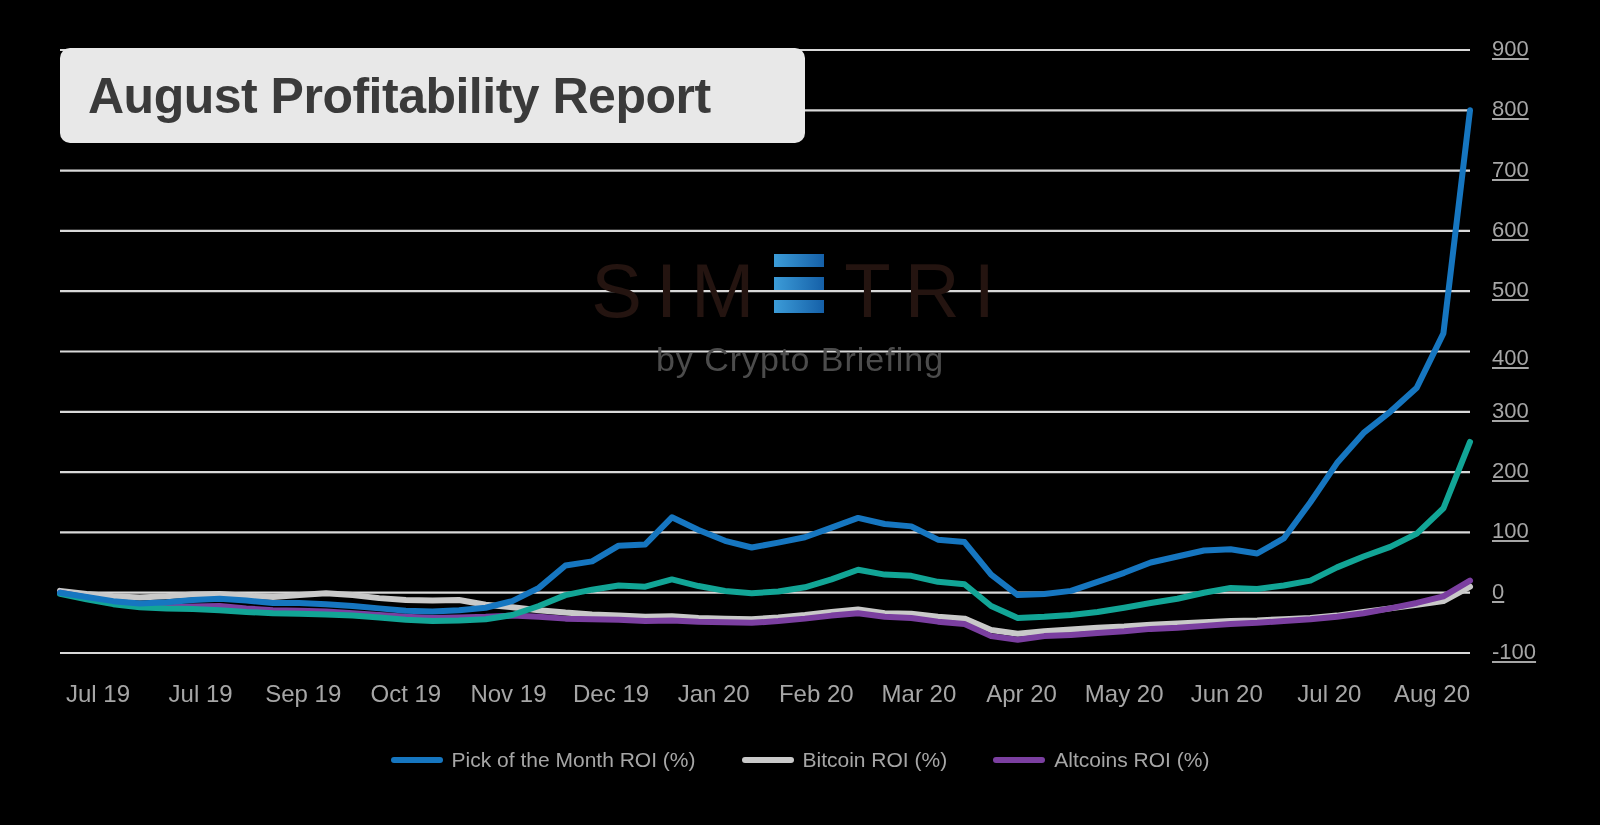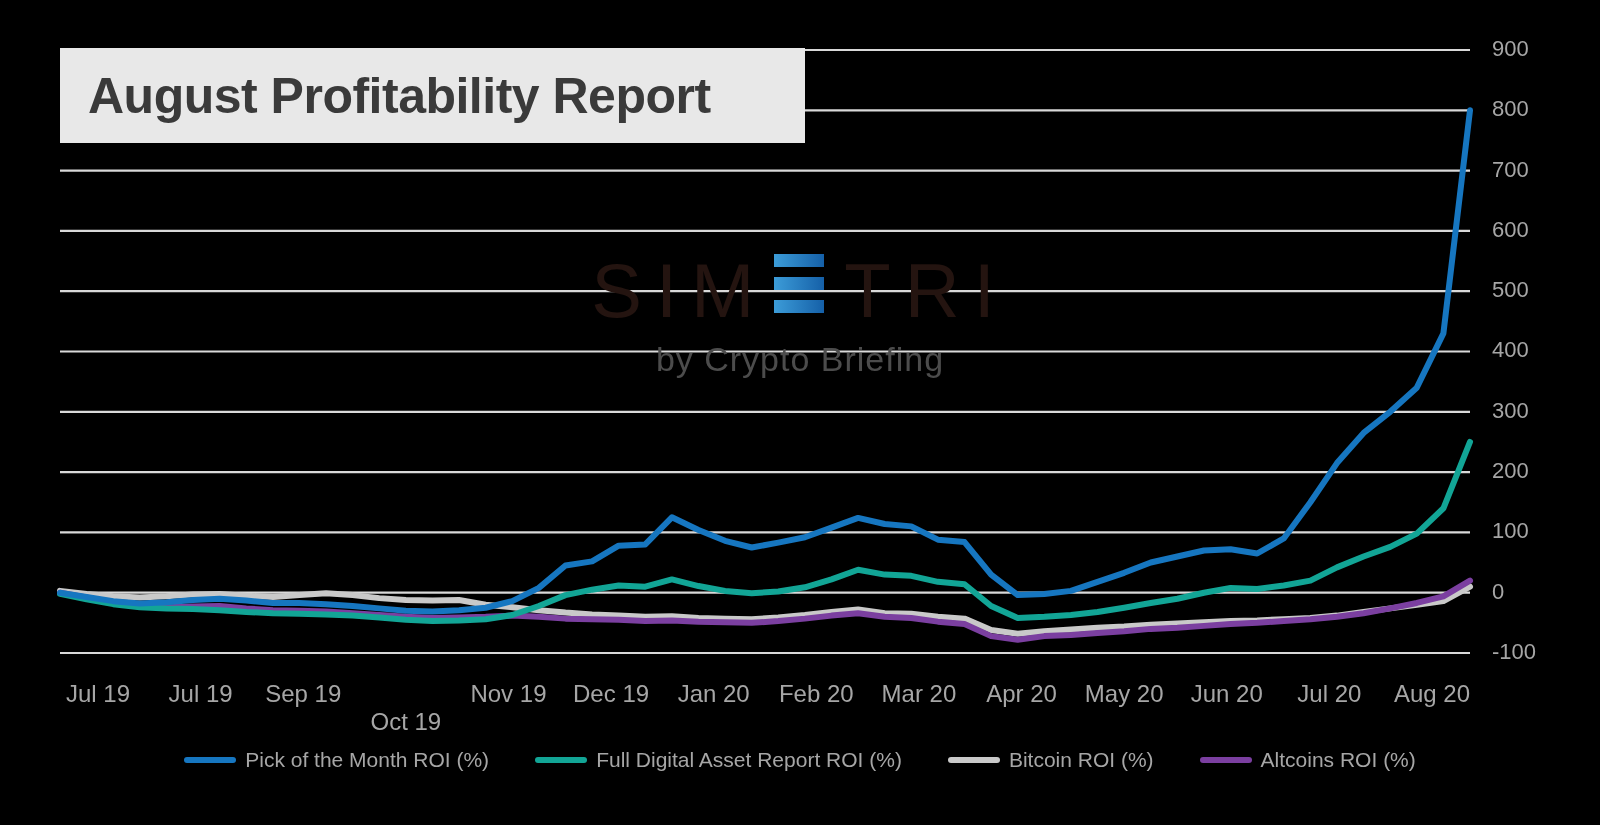--- a/index.html
+++ b/index.html
@@ -29,20 +29,21 @@
     left: 60px;
     top: 48px;
     width: 745px;
     height: 95px;
     background: #E8E8E8;
     display: flex;
     align-items: center;
     box-sizing: border-box;
     padding-left: 28px;
     z-index: 6;
+    border-radius: 10px;
   }
   #title-text {
     font-size: 50px;
     font-weight: bold;
     color: #3A3A3A;
     letter-spacing: -0.5px;
     white-space: nowrap;
     font-family: "Liberation Sans", sans-serif;
   }
 
@@ -106,20 +107,21 @@
   }
 
   
   .y-tick-label {
     position: absolute;
     color: #A6A6A6;
     font-size: 22px;
     font-family: "Liberation Sans", sans-serif;
     text-align: left;
     white-space: nowrap;
+    text-decoration: underline;
   }
   .x-tick-label {
     position: absolute;
     color: #A6A6A6;
     font-size: 24px;
     font-family: "Liberation Sans", sans-serif;
     text-align: center;
     white-space: nowrap;
     transform: translateX(-50%);
   }
@@ -199,54 +201,50 @@
   <div id="title-banner">
     <span id="title-text">August Profitability Report</span>
   </div>
 
   <div id="y-labels">
       <div class="y-tick-label" style="left: 1492px; top: 36px;">900</div>
       <div class="y-tick-label" style="left: 1492px; top: 96.3px;">800</div>
       <div class="y-tick-label" style="left: 1492px; top: 156.6px;">700</div>
       <div class="y-tick-label" style="left: 1492px; top: 216.9px;">600</div>
       <div class="y-tick-label" style="left: 1492px; top: 277.2px;">500</div>
-      <div class="y-tick-label" style="left: 1492px; top: 337px;">400</div>
+      <div class="y-tick-label" style="left: 1492px; top: 345px;">400</div>
       <div class="y-tick-label" style="left: 1492px; top: 397.8px;">300</div>
       <div class="y-tick-label" style="left: 1492px; top: 458.1px;">200</div>
       <div class="y-tick-label" style="left: 1492px; top: 518.4px;">100</div>
       <div class="y-tick-label" style="left: 1492px; top: 578.7px;">0</div>
       <div class="y-tick-label" style="left: 1492px; top: 639px;">-100</div>
     </div>
   <div id="x-labels">
       <div class="x-tick-label" style="left: 98.0054px; top: 680px;">Jul 19</div>
       <div class="x-tick-label" style="left: 200.62px; top: 680px;">Jul 19</div>
       <div class="x-tick-label" style="left: 303.235px; top: 680px;">Sep 19</div>
-      <div class="x-tick-label" style="left: 405.849px; top: 680px; margin-top: 28px;">Oct 19</div>
+      <div class="x-tick-label" style="left: 405.849px; top: 680px;">Oct 19</div>
       <div class="x-tick-label" style="left: 508.464px; top: 680px;">Nov 19</div>
       <div class="x-tick-label" style="left: 611.078px; top: 680px;">Dec 19</div>
       <div class="x-tick-label" style="left: 713.693px; top: 680px;">Jan 20</div>
       <div class="x-tick-label" style="left: 816.307px; top: 680px;">Feb 20</div>
       <div class="x-tick-label" style="left: 918.922px; top: 680px;">Mar 20</div>
       <div class="x-tick-label" style="left: 1021.54px; top: 680px;">Apr 20</div>
       <div class="x-tick-label" style="left: 1124.15px; top: 680px;">May 20</div>
       <div class="x-tick-label" style="left: 1226.77px; top: 680px;">Jun 20</div>
       <div class="x-tick-label" style="left: 1329.38px; top: 680px;">Jul 20</div>
       <div class="x-tick-label" style="left: 1431.99px; top: 680px;">Aug 20</div>
     </div>
 
   <div id="legend">
       <div class="legend-item">
         <span class="legend-swatch" style="background: rgb(22, 118, 192);"></span>
         <span class="legend-label">Pick of the Month ROI (%)</span>
       </div>
       <div class="legend-item">
-        <span class="legend-swatch" style="background: rgb(18, 165, 150);"></span>
-        <span class="legend-label">Full Digital Asset Report ROI (%)</span>
-      </div>
-      <div class="legend-item">
         <span class="legend-swatch" style="background: rgb(201, 201, 201);"></span>
         <span class="legend-label">Bitcoin ROI (%)</span>
       </div>
       <div class="legend-item">
         <span class="legend-swatch" style="background: rgb(123, 63, 160);"></span>
         <span class="legend-label">Altcoins ROI (%)</span>
       </div>
     </div>
 
 </div>

